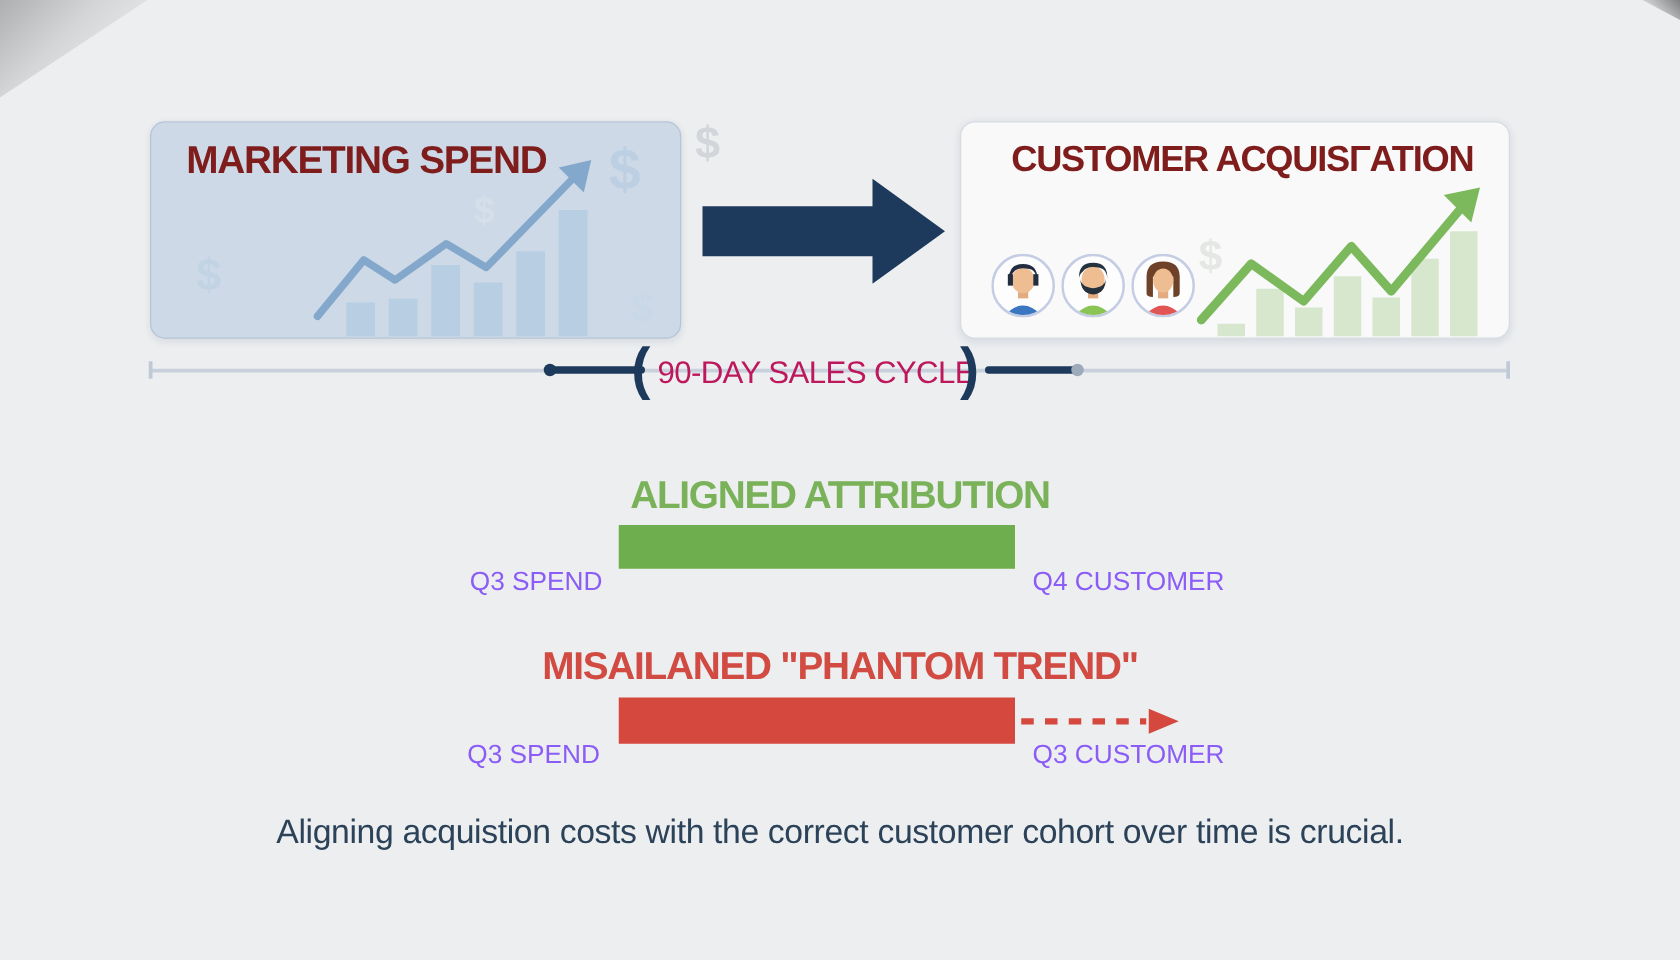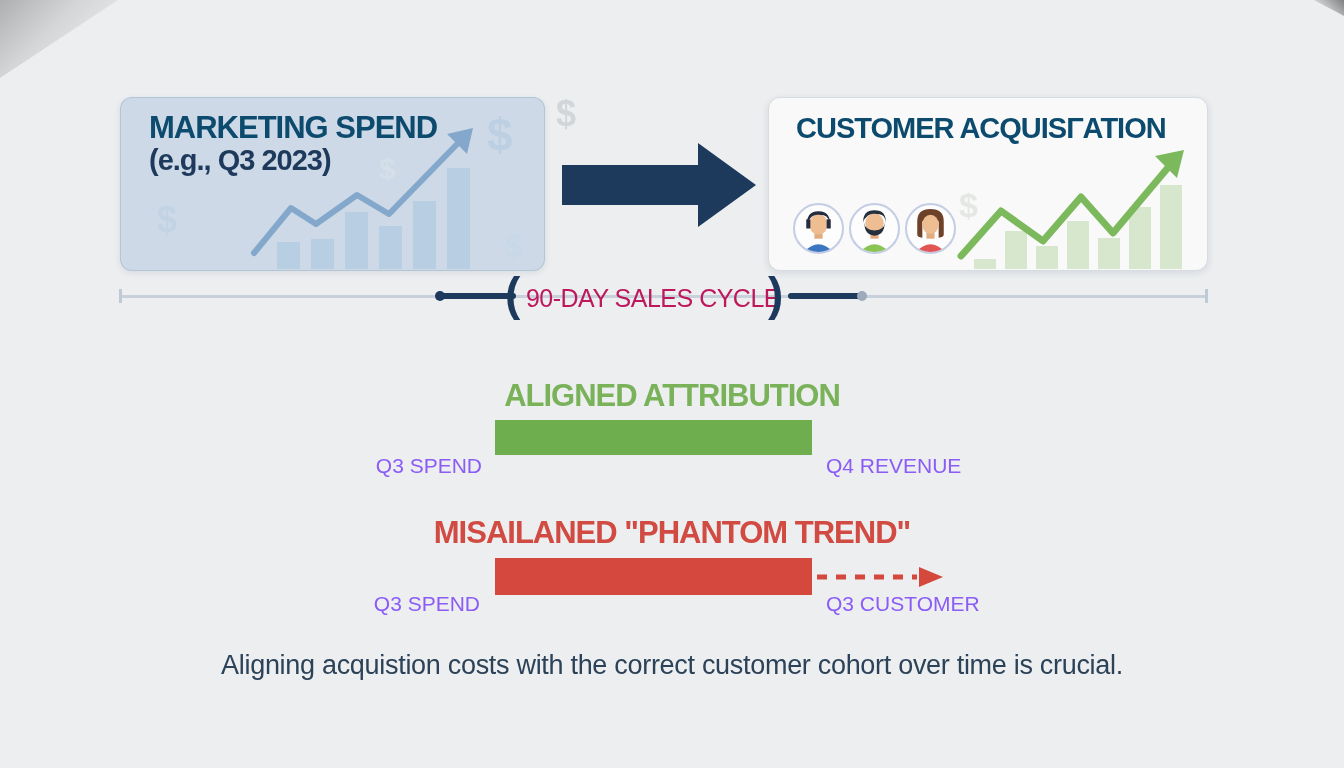--- a/index.html
+++ b/index.html
@@ -27,23 +27,23 @@
     background:#cdd9e6;border:1px solid rgba(150,172,196,.45);
     box-shadow:0 2px 6px rgba(40,60,90,.10);
   }
   .card.acq{
     left:768px;width:440px;
     background:#f8f9f8;border:1px solid #d7dce2;
     box-shadow:0 2px 7px rgba(40,60,90,.12);
   }
   .card h2{
     position:absolute;left:28px;top:12px;margin:0;
-    font-size:31px;font-weight:bold;letter-spacing:-1px;color:#0c4a6e;white-space:nowrap;
-  }
-  .card.acq h2{font-size:29px;left:27px;top:14px;}
+    font-size:31px;font-weight:bold;letter-spacing:-1px;color:#7f1d1d;white-space:nowrap;
+  }
+  .card.acq h2{font-size:29px;left:40px;top:14px;}
   .card h3{
     position:absolute;left:28px;top:46px;margin:0;
     font-size:29px;font-weight:bold;letter-spacing:-1px;color:#1d3a5c;white-space:nowrap;
   }
   .card.acq h3{left:27px;top:48px;}
   .dollar{position:absolute;font-weight:bold;line-height:1;user-select:none;}
   .sp-d1{left:366px;top:14px;font-size:46px;color:#bdd0e3;}
   .sp-d2{left:36px;top:104px;font-size:36px;color:#c2d3e3;}
   .sp-d3{left:384px;top:132px;font-size:32px;color:#c9d8e6;}
   .sp-d4{left:258px;top:56px;font-size:30px;color:#d5dfe9;}
@@ -97,21 +97,20 @@
 </head>
 <body>
 
 <div class="stage">
 
   <div class="corner-fold"></div>
   <div class="corner-fold-right"></div>
 
   <section class="card spend">
     <h2>MARKETING SPEND</h2>
-    <h3>(e.g., Q3 2023)</h3>
     <span class="dollar sp-d1">$</span>
     <span class="dollar sp-d2">$</span>
     <span class="dollar sp-d3">$</span>
     <span class="dollar sp-d4">$</span>
     <div class="bars">
         <div class="bar" style="height: 27px;"></div>
         <div class="bar" style="height: 30px;"></div>
         <div class="bar" style="height: 57px;"></div>
         <div class="bar" style="height: 43px;"></div>
         <div class="bar" style="height: 68px;"></div>
@@ -205,21 +204,21 @@
   <div class="tl-seg s2"></div>
   <div class="tl-dot d1"></div>
   <div class="tl-dot d2"></div>
   <span class="tl-bracket open">(</span>
   <div class="tl-label">90-DAY SALES CYCLE</div>
   <span class="tl-bracket close">)</span>
 
   <h4 class="sec-title aligned">ALIGNED ATTRIBUTION</h4>
   <div class="hbar green"></div>
   <div class="row-label lab-l1">Q3 SPEND</div>
-  <div class="row-label lab-r1">Q4 REVENUE</div>
+  <div class="row-label lab-r1">Q4 CUSTOMER</div>
 
   <h4 class="sec-title misaligned">MISAILANED "PHANTOM TREND"</h4>
   <div class="hbar red"></div>
   <svg class="dash-arrow" width="130" height="24" viewBox="0 0 130 24">
     <line x1="2" y1="12" x2="102" y2="12" stroke="#d5483e" stroke-width="5" stroke-dasharray="10 9"></line>
     <polygon points="104,2 128,12 104,22" fill="#d5483e"></polygon>
   </svg>
   <div class="row-label lab-l2">Q3 SPEND</div>
   <div class="row-label lab-r2">Q3 CUSTOMER</div>
 

